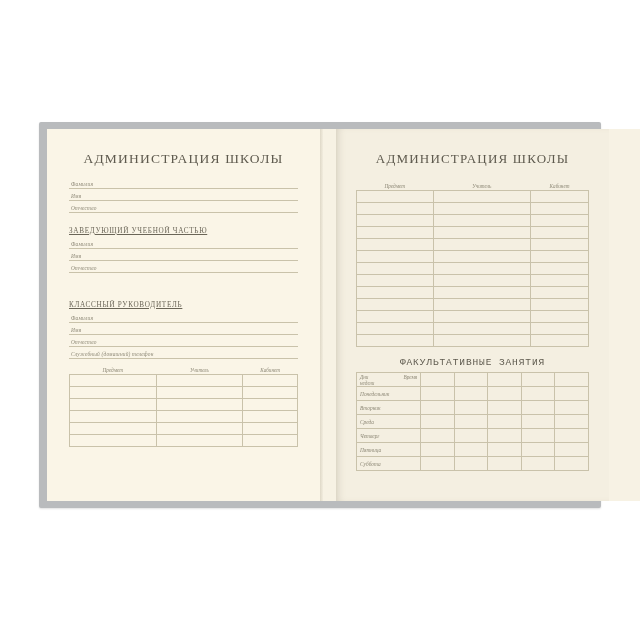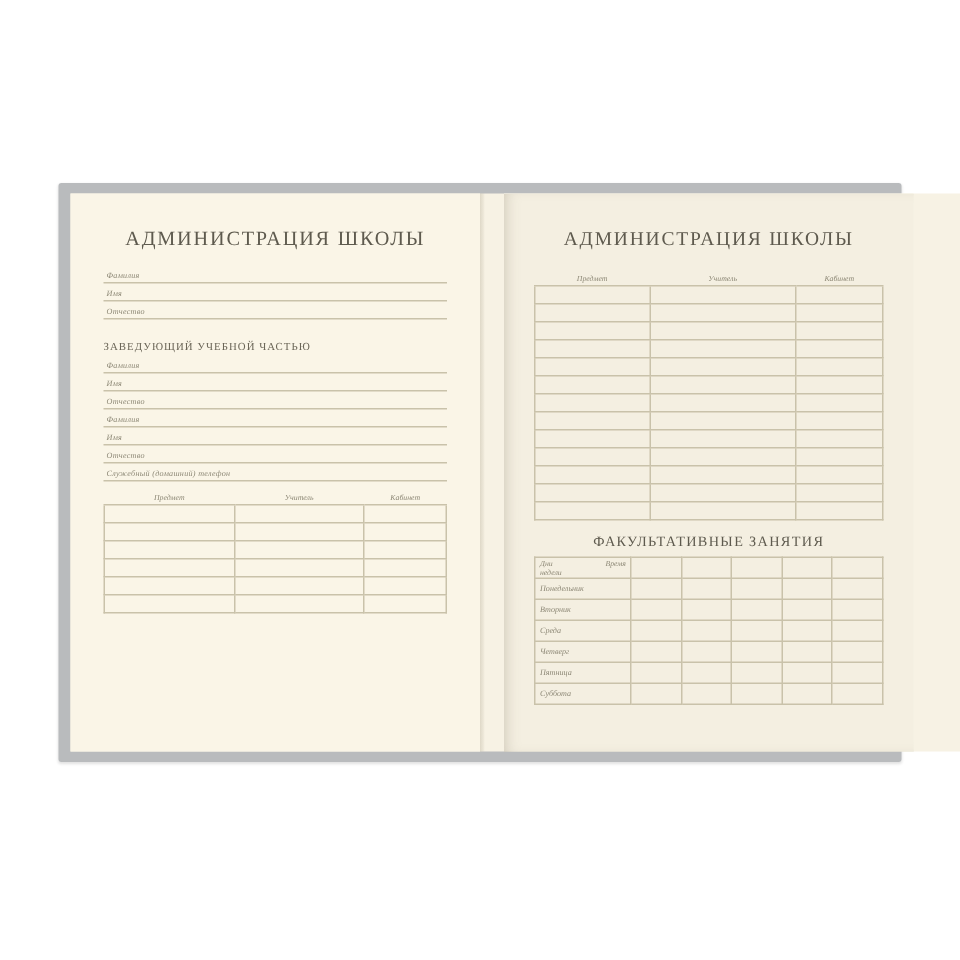--- a/index.html
+++ b/index.html
@@ -75,20 +75,21 @@
 
   .section-head {
     font-size: 7.2px;
     letter-spacing: 0.7px;
     color: #6a6557;
     margin: 7px 0 2px 0;
     text-transform: uppercase;
   }
   .section-head.gap {
     margin-top: 14px;
+    text-decoration: underline;
   }
 
   
   .field-row {
     position: relative;
     height: 11px;
     border-bottom: 0.7px solid #c9c2aa;
   }
   .field-row .lbl {
     position: absolute;
@@ -139,20 +140,21 @@
     height: 12.5px;
   }
 
   .fak-title {
     text-align: center;
     font-size: 9.5px;
     letter-spacing: 0.9px;
     color: #5e5a4e;
     margin: 10px 0 4px 0;
     white-space: nowrap;
+    font-family: Liberation Mono, monospace;
   }
 
   table.fak {
     width: 100%;
     border-collapse: collapse;
     table-layout: fixed;
   }
   table.fak td {
     border: 0.7px solid #c9c2aa;
     height: 13px;
@@ -234,20 +236,21 @@
       <div class="field-row">
           <span class="lbl">Фамилия</span>
         </div>
       <div class="field-row">
           <span class="lbl">Имя</span>
         </div>
       <div class="field-row">
           <span class="lbl">Отчество</span>
         </div>
 
+      <div class="section-head gap" style="margin-top:28px;">КЛАССНЫЙ РУКОВОДИТЕЛЬ</div>
       <div class="field-row">
           <span class="lbl">Фамилия</span>
         </div>
       <div class="field-row">
           <span class="lbl">Имя</span>
         </div>
       <div class="field-row">
           <span class="lbl">Отчество</span>
         </div>
       <div class="field-row">

